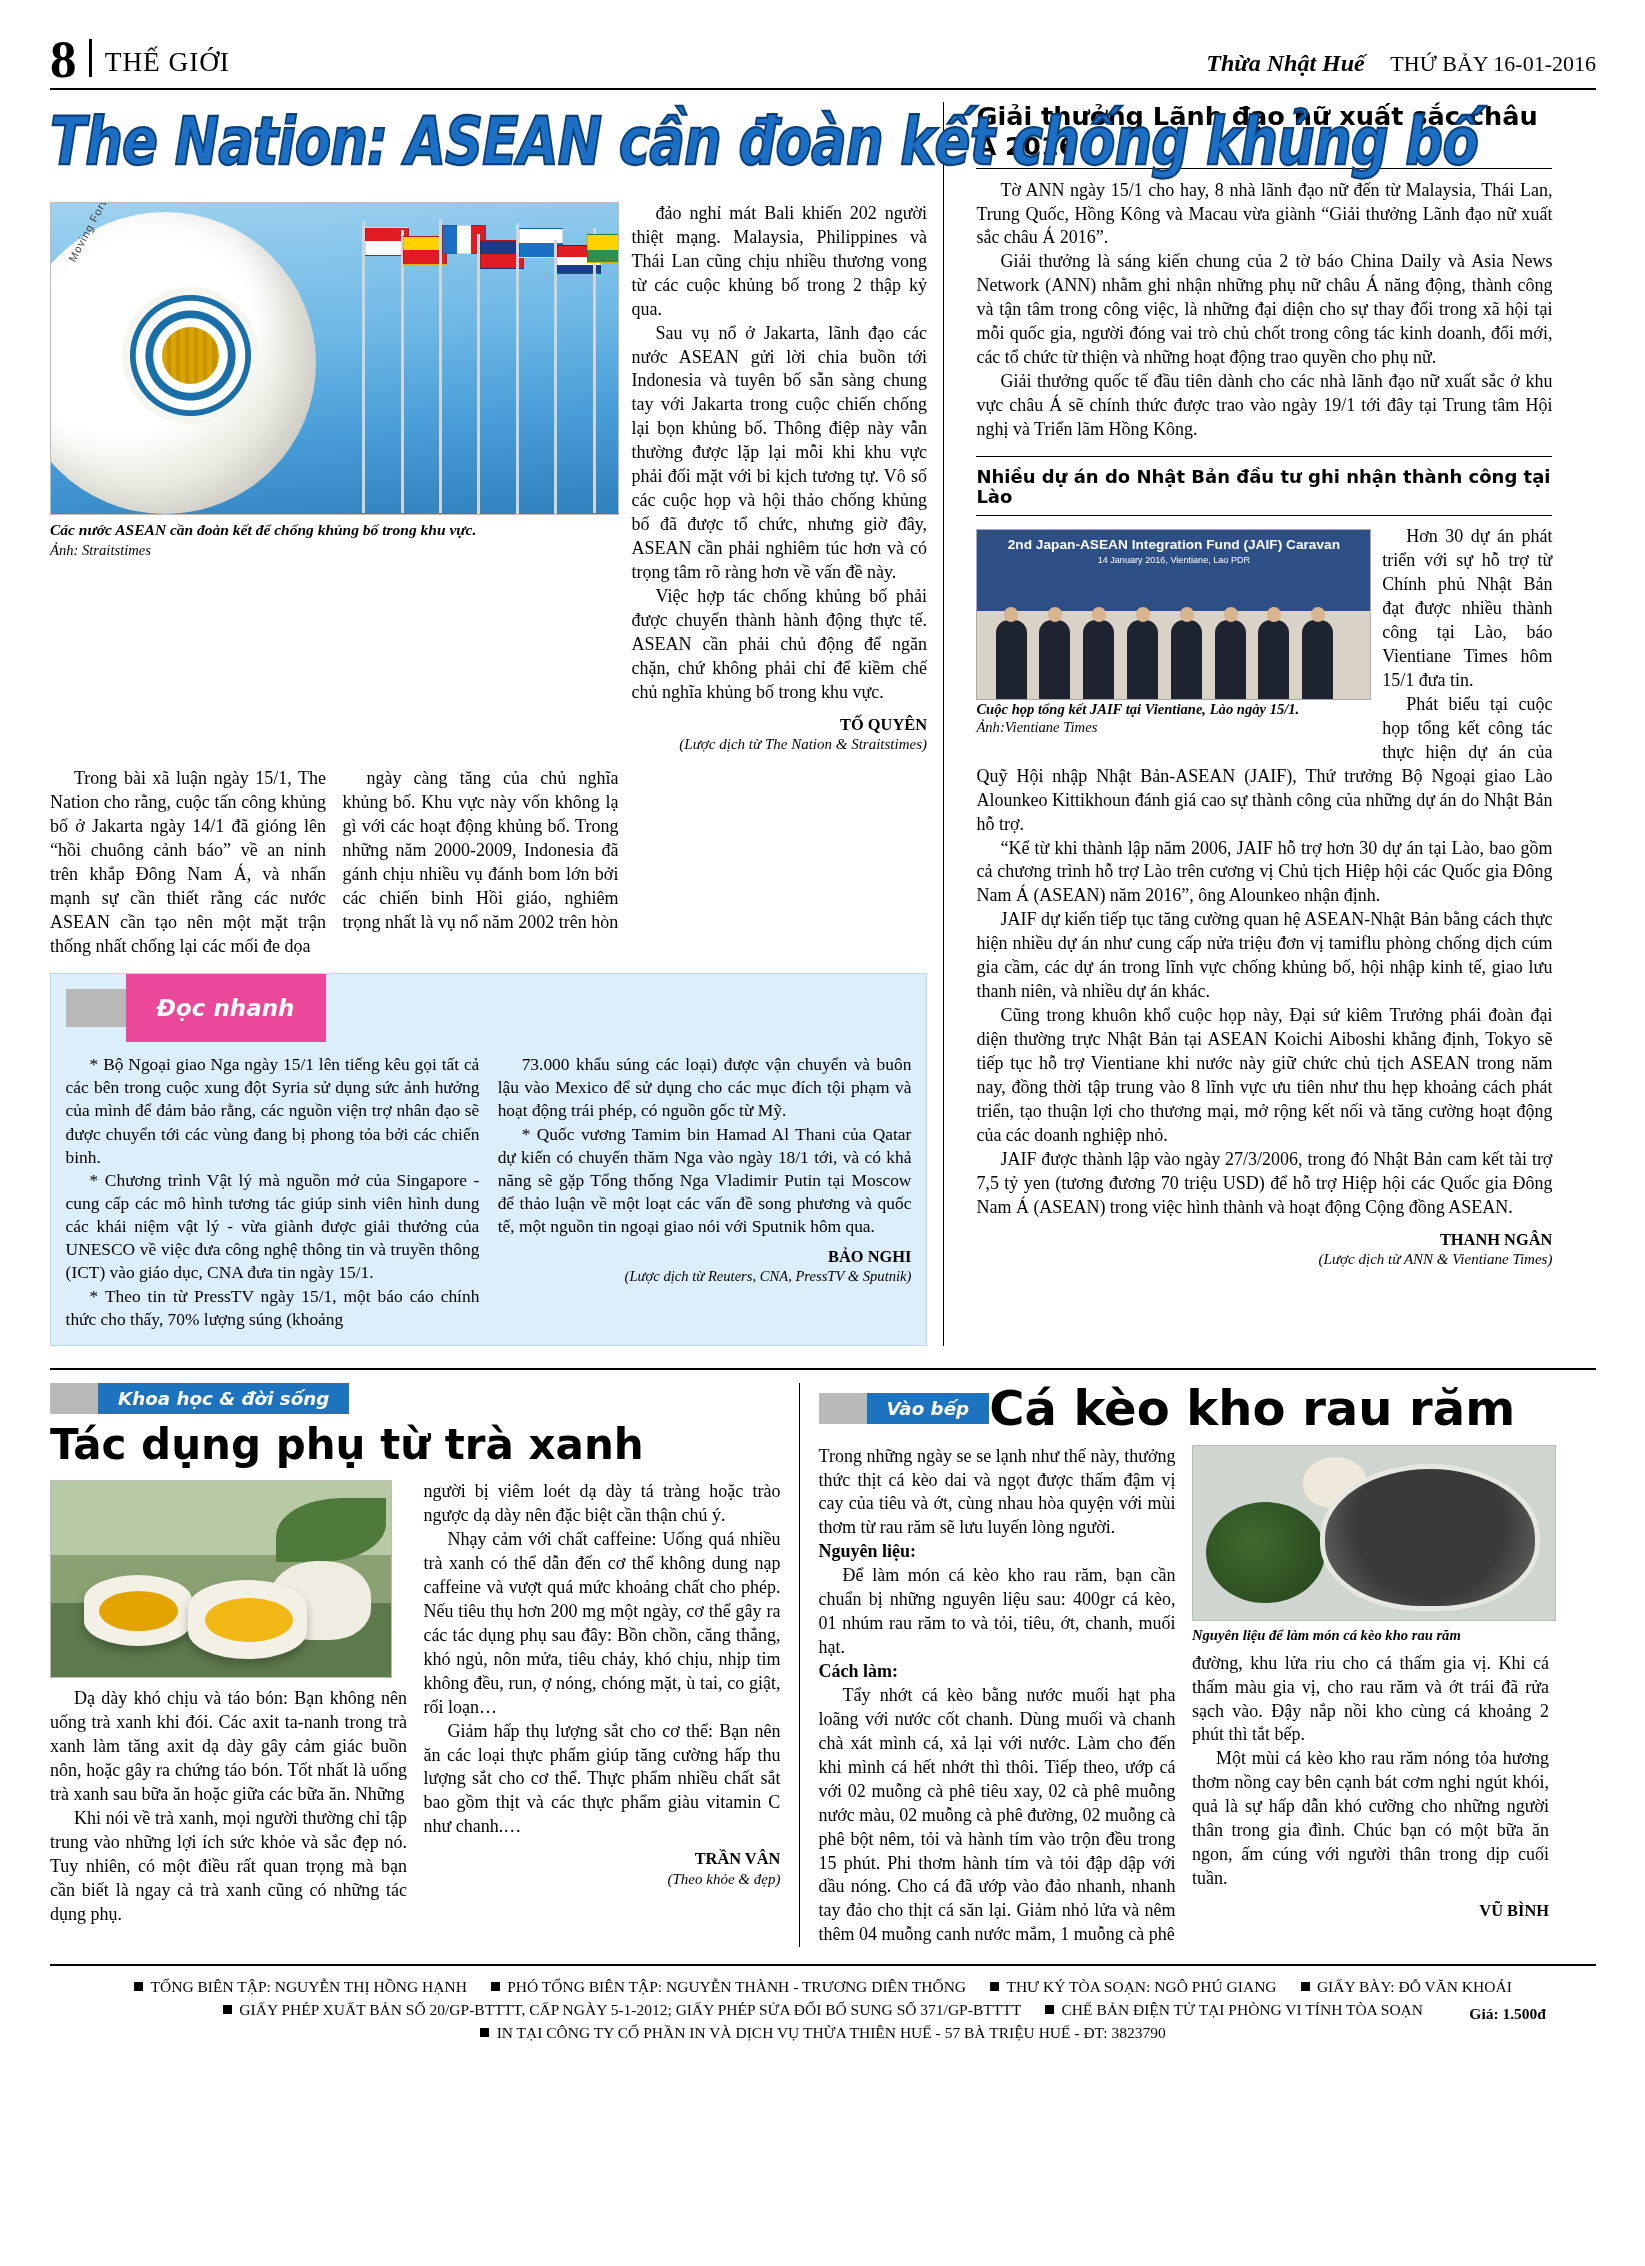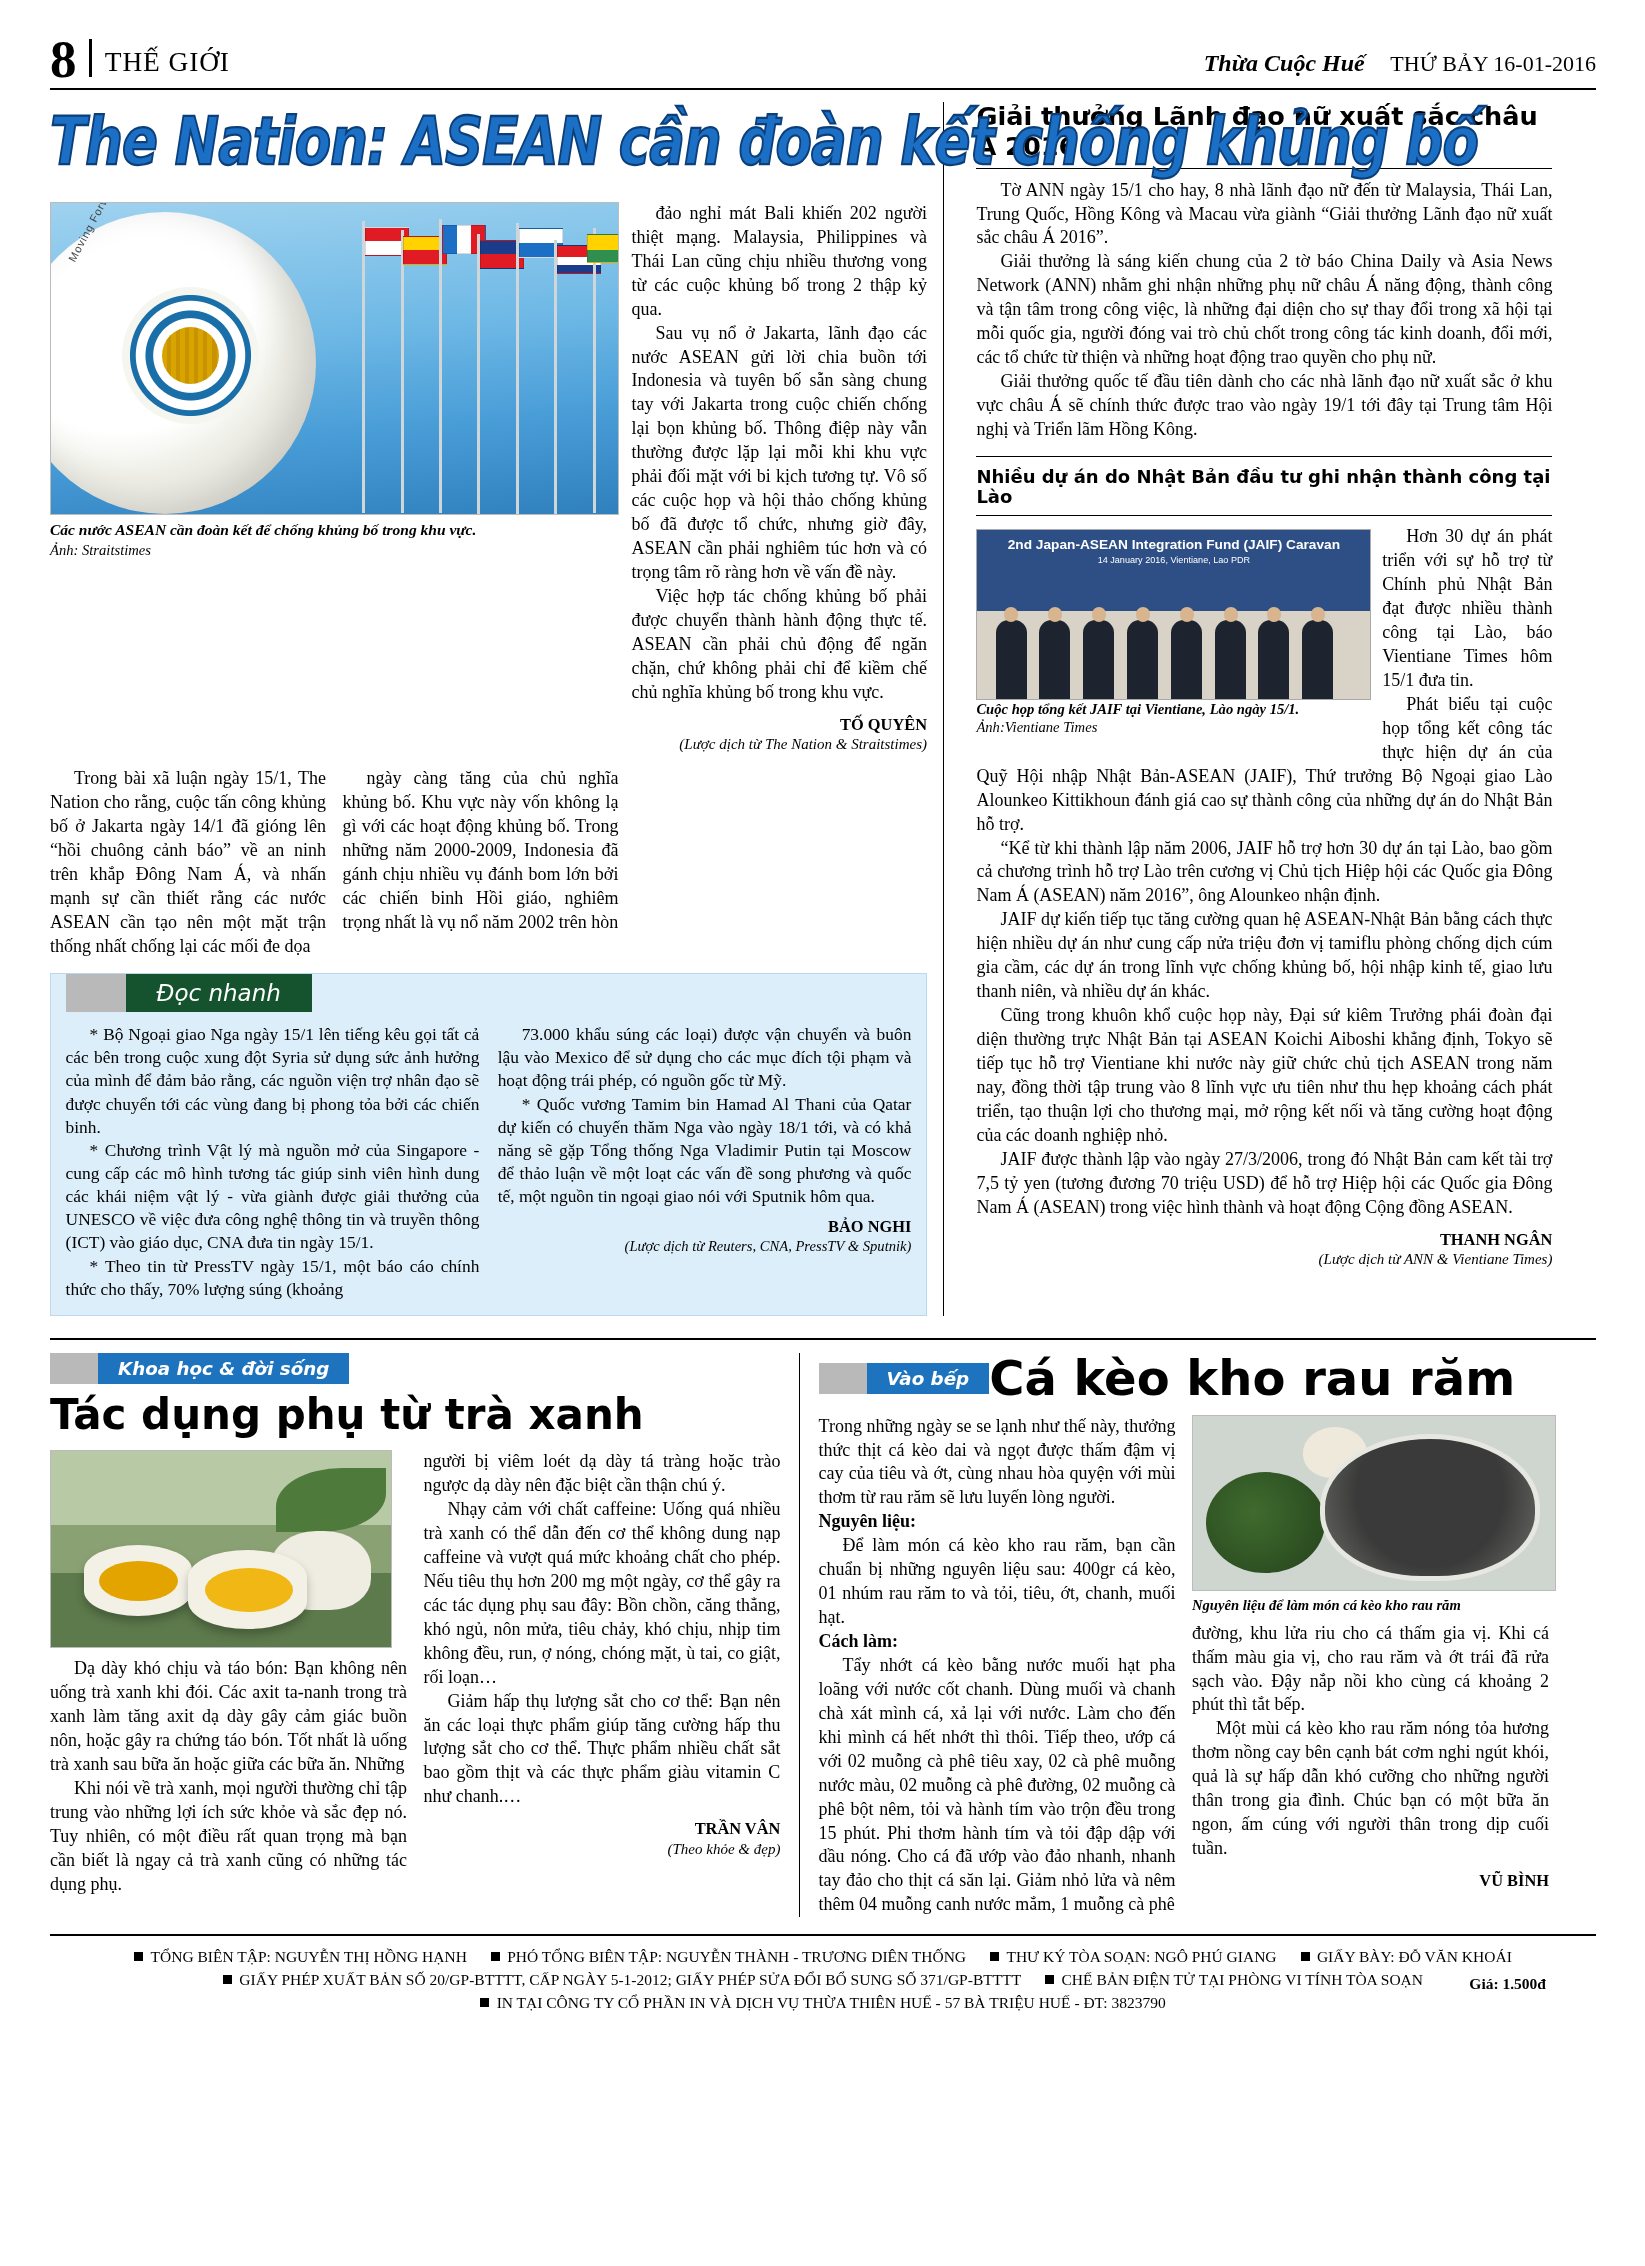--- a/index.html
+++ b/index.html
@@ -76,22 +76,22 @@
   .byline-sub{text-align:right;font-style:italic;font-size:15px;line-height:1.25;}
 
   .body3{display:flex;gap:16.4px;margin-top:12.8px;}
   .body3 .c{width:276px;font-size:18px;line-height:1.33;text-align:justify;}
   .body3 .c p{margin:0;text-indent:24px;}
 
   
   .docnhanh{margin-top:14.6px;background:#ddeefb;border:0.9px solid #bcd8ef;padding:0 14.6px 14.6px 14.6px;position:relative;}
   .dn-head{display:flex;align-items:center;gap:0;margin:0 0 11px 0;}
   .dn-tabgrey{width:60px;height:38px;background:#b9b9b9;}
-  .dn-tabblue{height:38px;background:#14532d;color:#fff;display:flex;align-items:center;padding:0 31px;
-    font-family:"DejaVu Sans",sans-serif;font-style:italic;font-weight:normal;font-size:23px;}
+  .dn-tabblue{height:38px;background:#ec4899;color:#fff;display:flex;align-items:center;padding:15px 31px;
+    font-family:"DejaVu Sans",sans-serif;font-style:italic;font-weight:bold;font-size:23px;}
   .dn-cols{display:flex;gap:18.3px;}
   .dn-cols .c{width:414px;font-size:17.4px;line-height:1.33;text-align:justify;}
   .dn-cols .c p{margin:0;text-indent:24px;}
   .dn-by{text-align:right;font-weight:bold;font-size:16.4px;margin-top:7.3px;}
   .dn-bysub{text-align:right;font-style:italic;font-size:14.6px;}
 
   
   .r-head{
     font-family:"DejaVu Sans",sans-serif;font-weight:bold;font-size:25.6px;line-height:1.15;
     border-bottom:1.8px solid #000;padding-bottom:7.3px;margin:0 0 9.1px 0;
@@ -176,21 +176,21 @@
 
 <div class="page">
 
   <div class="masthead">
     <div class="mh-left">
       <div class="mh-pageno">8</div>
       <div class="mh-divider"></div>
       <div class="mh-section">THẾ GIỚI</div>
     </div>
     <div class="mh-right">
-      <div class="mh-paper">Thừa Cuộc Huế</div>
+      <div class="mh-paper">Thừa Nhật Huế</div>
       <div class="mh-date">THỨ BẢY  16-01-2016</div>
     </div>
   </div>
 
   <div class="topzone">
 
     <div class="leftcol">
 
       <div class="headline-main">The Nation: ASEAN cần đoàn kết chống khủng bố</div>
 

